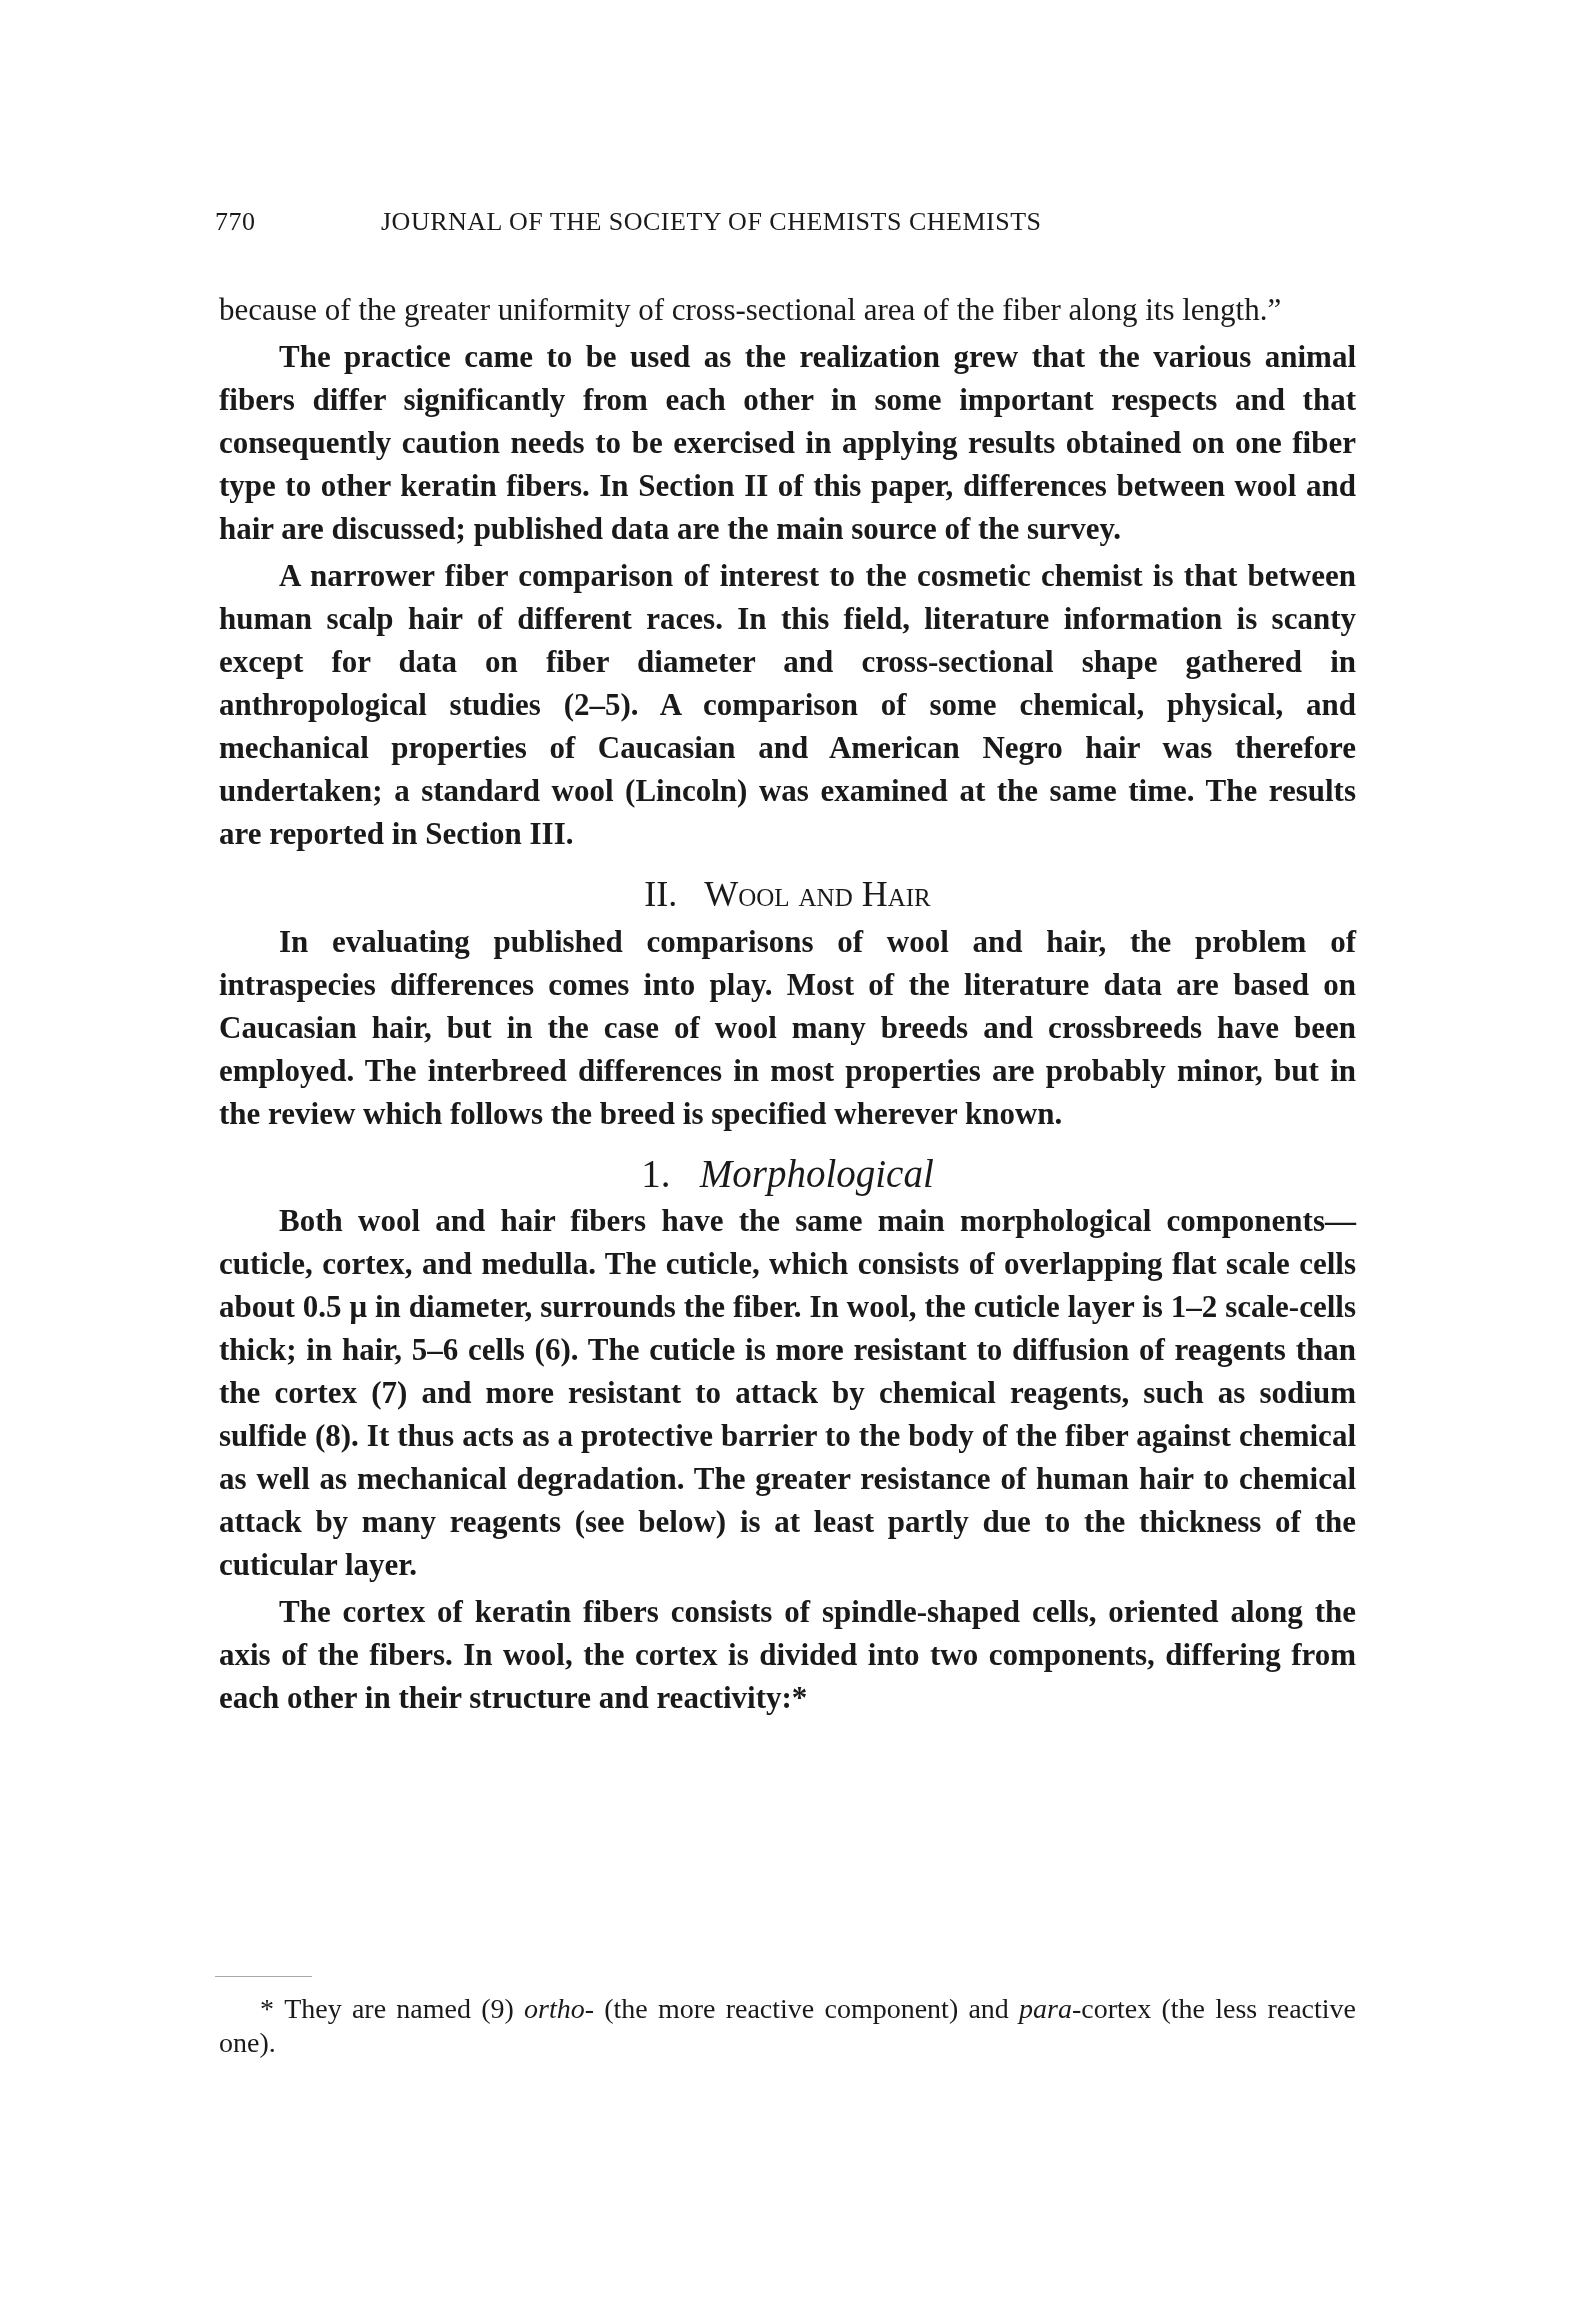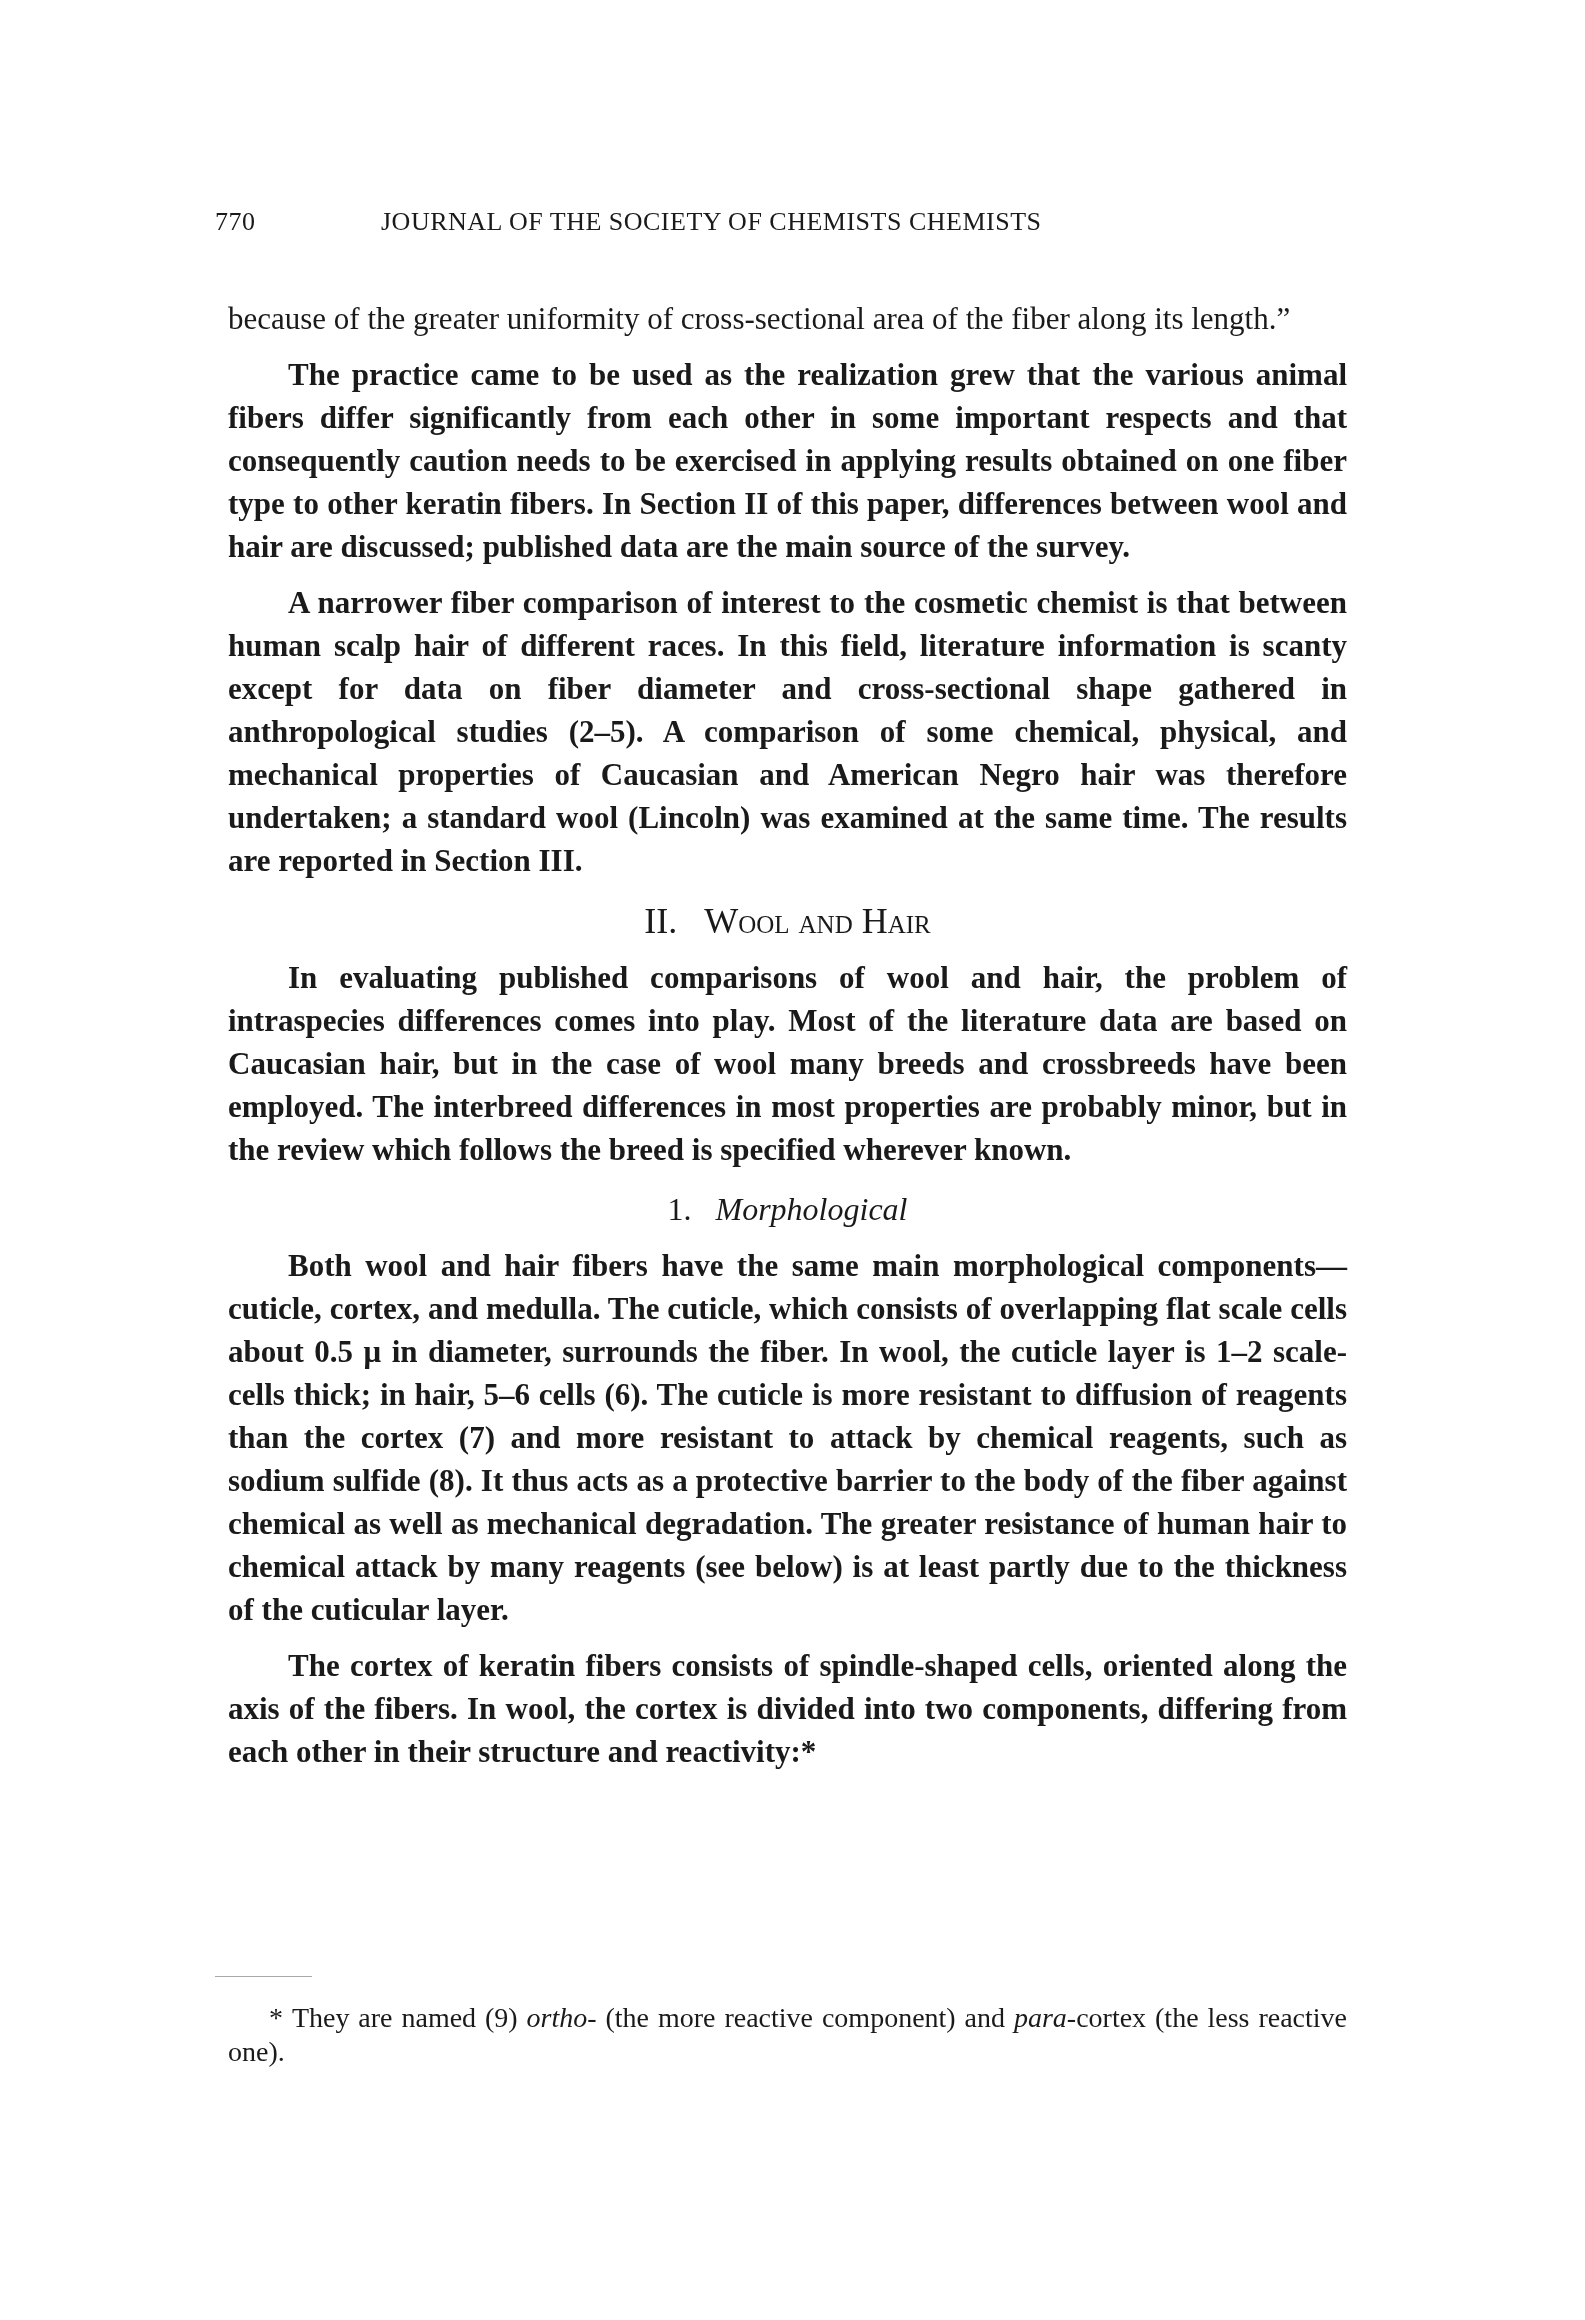--- a/index.html
+++ b/index.html
@@ -8,25 +8,25 @@
       font-family: "Liberation Serif", "DejaVu Serif", serif; color: #1a1a1a;
     }
     .page { position: absolute; left: 215px; top: 0; width: 1145px; }
     .running-head {
       position: absolute; top: 207px; left: 0; width: 1145px;
       font-size: 26px; letter-spacing: 0.5px; line-height: 29px;
     }
     .running-head .pg { position: absolute; left: 0; text-align: right; }
     .running-head .jt { position: absolute; left: 166px; }
     .body-text { position: absolute; top: 284px; left: 0; width: 1145px; font-size: 31px; line-height: 43px; }
-    p { margin: 13px; text-align: justify; text-align-last: auto; }
+    p { margin: 4px; text-align: justify; text-align-last: auto; }
     p.indent { text-indent: 60px; font-weight: bold; }
     .section-head { text-align: center; margin: 17.5px 0 3.9px 0; font-size: 36px; }
     .section-head .sc { font-variant: small-caps; }
-    .subsection-head { text-align: center; margin: 17.5px 0 3.9px 0; font-size: 32px; }
+    .subsection-head { text-align: center; margin: 17.5px 0 3.9px 0; font-size: 39px; }
     .subsection-head i { font-style: italic; }
     .footnote-rule {
       position: absolute; top: 1976px; left: 0; width: 97px; height: 0;
       border-top: 1.9px solid #a8a8a8;
     }
     .footnote {
       position: absolute; top: 1988px; left: 0; width: 1145px;
       font-size: 28px; line-height: 34px; text-align: justify;
     }
     .footnote .fn-first { text-indent: 41px; }

